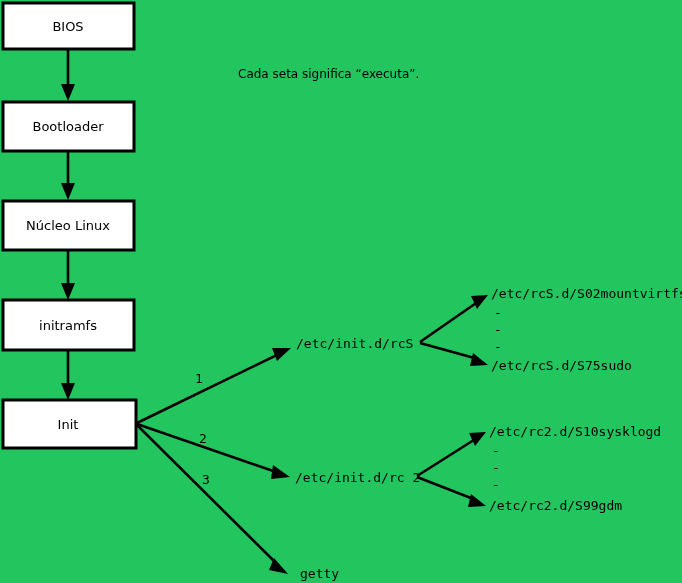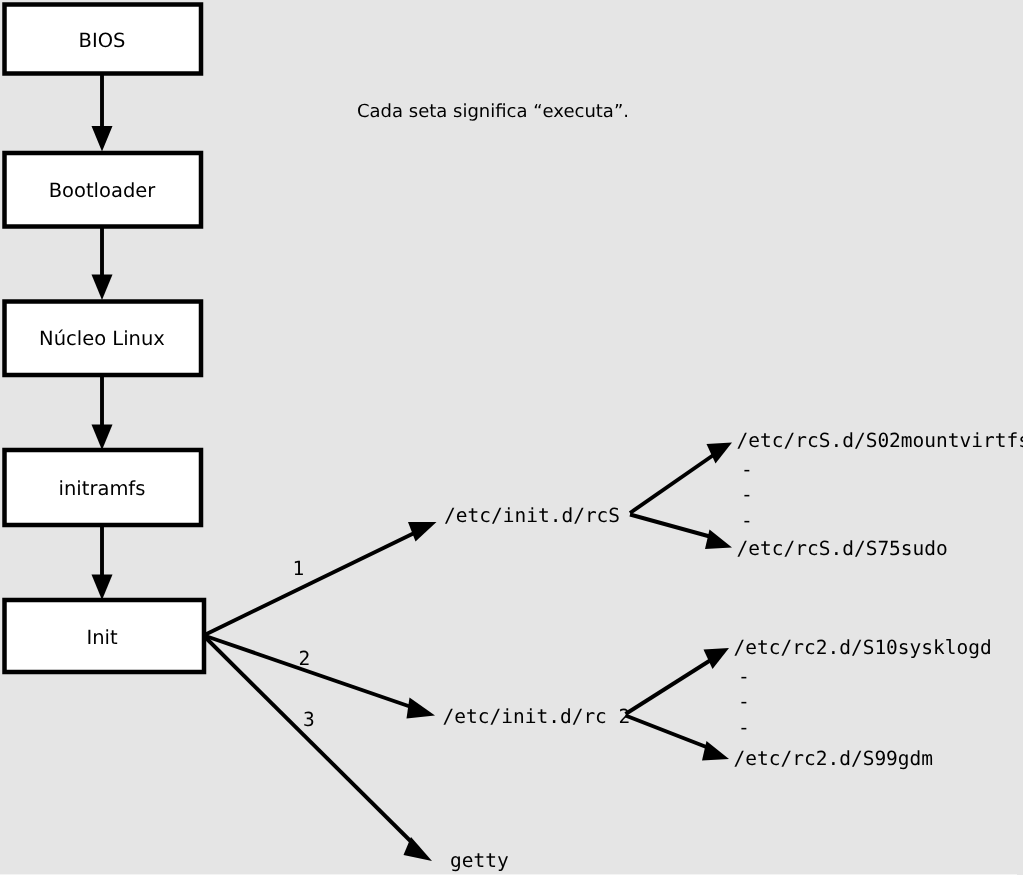--- a/index.html
+++ b/index.html
@@ -5,21 +5,21 @@
 <style>
   html, body {
     margin: 0;
     padding: 0;
     background: #ffffff;
   }
   #diagram-root {
     position: relative;
     width: 682px;
     height: 583px;
-    background: #e5e5e5;
+    background: #22c55e;
     overflow: hidden;
     font-family: "Liberation Sans", sans-serif;
   }
   #diagram-svg {
     position: absolute;
     left: 0;
     top: 0;
     width: 682px;
     height: 583px;
   }

